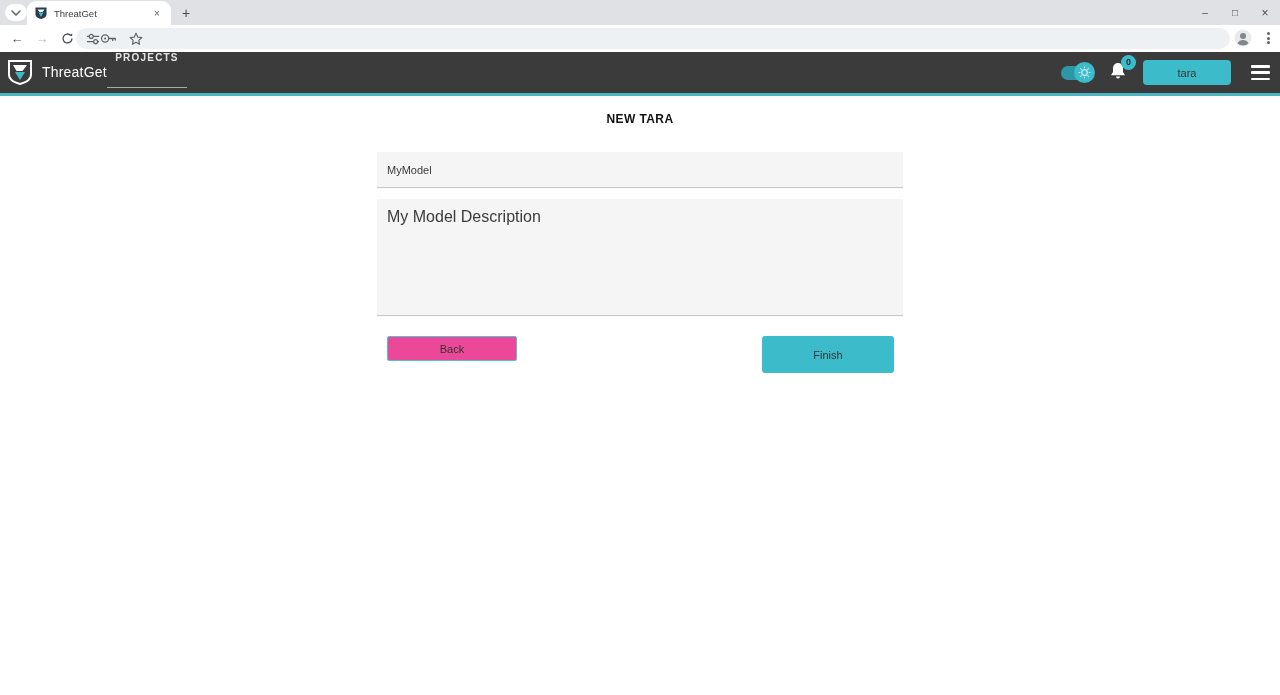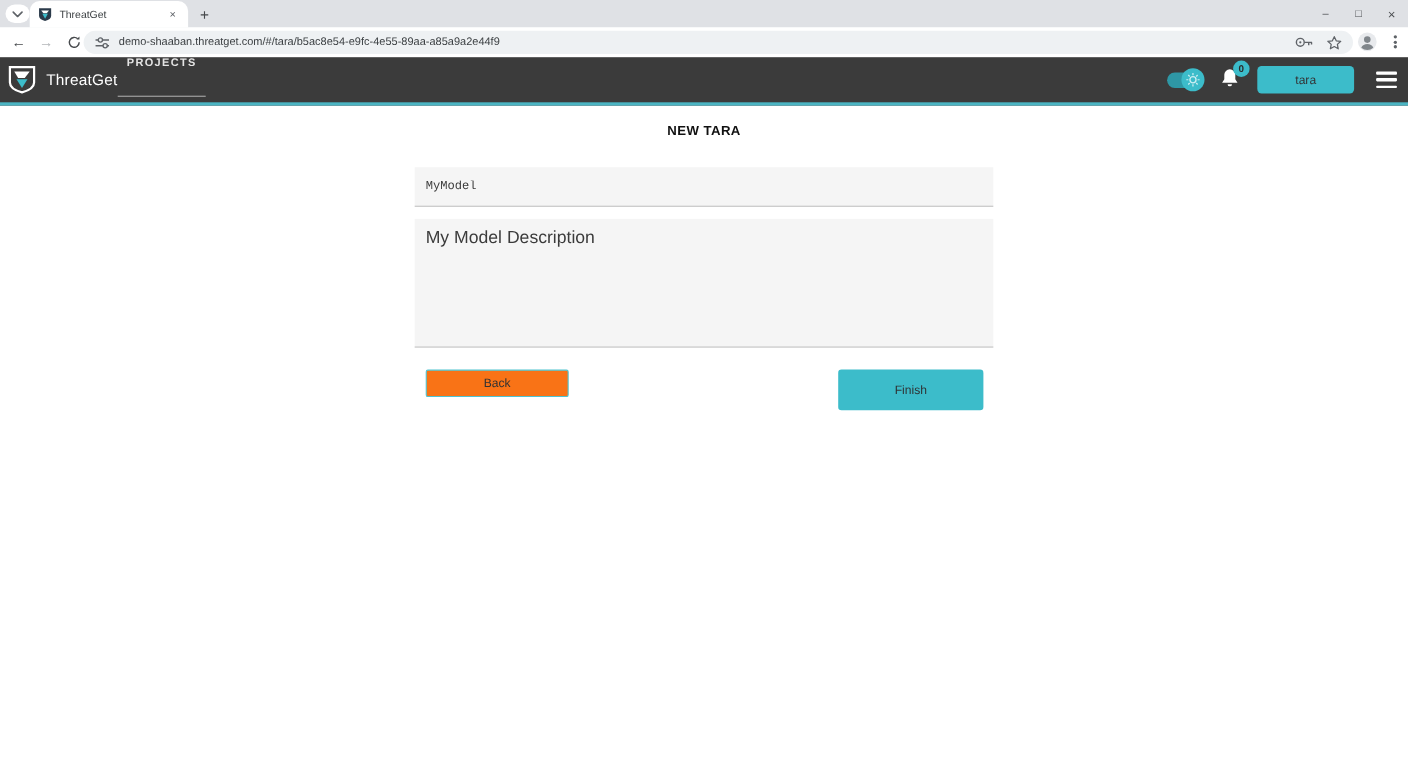--- a/index.html
+++ b/index.html
@@ -40,24 +40,24 @@
   .theme-knob { position: absolute; right: -4px; top: -4px; width: 21px; height: 21px; border-radius: 50%; background: #3cbcca; display: flex; align-items: center; justify-content: center; }
   .bell-wrap { position: relative; width: 20px; height: 24px; cursor: pointer; }
   .bell-badge { position: absolute; top: -6px; right: -7px; min-width: 15px; height: 15px; border-radius: 50%; background: #3cbcca; color: #2c2c2c; font-size: 9px; font-weight: bold; display: flex; align-items: center; justify-content: center; }
   .admin-btn { width: 88px; height: 25px; background: #3cbcca; border: none; border-radius: 4px; color: #333638; font-size: 11px; cursor: pointer; font-family: "Liberation Sans", sans-serif; }
   .hamburger { width: 19px; height: 15px; display: flex; flex-direction: column; justify-content: space-between; cursor: pointer; margin-left: 6px; }
   .hamburger span { height: 2.5px; background: #fff; border-radius: 1px; }
 
   
   .page-title { position: absolute; top: 112px; left: 0; width: 1280px; text-align: center; font-size: 12px; font-weight: bold; color: #111; letter-spacing: 0.4px; }
   .form { position: absolute; left: 377px; top: 152px; width: 526px; }
-  .field-name { display: block; width: 526px; height: 36px; background: #f5f5f5; border: none; border-bottom: 1px solid #c3c3c3; padding: 0 10px; font-size: 11px; color: #3b3b3b; font-family: Liberation Mono, monospace; outline: none; }
+  .field-name { display: block; width: 526px; height: 36px; background: #f5f5f5; border: none; border-bottom: 1px solid #c3c3c3; padding: 0 10px; font-size: 11px; color: #3b3b3b; font-family: Liberation Sans, sans-serif; outline: none; }
   .field-desc { display: block; position: absolute; top: 47px; left: 0; width: 526px; height: 117px; background: #f5f5f5; border: none; border-bottom: 1px solid #c3c3c3; padding: 9px 10px; font-size: 16px; color: #3b3b3b; font-family: "Liberation Sans", sans-serif; resize: none; outline: none; }
   .btn-row { position: absolute; top: 184px; left: 0; width: 526px; height: 25px; }
-  .back-btn { position: absolute; left: 10px; top: 0; width: 130px; height: 25px; background: #f97316; border: 1.5px solid #4fc3d0; border-radius: 2px; color: #333; font-size: 11px; cursor: pointer; font-family: "Liberation Sans", sans-serif; }
+  .back-btn { position: absolute; left: 10px; top: 0; width: 130px; height: 25px; background: #ec4899; border: 1.5px solid #4fc3d0; border-radius: 2px; color: #333; font-size: 11px; cursor: pointer; font-family: "Liberation Sans", sans-serif; }
   .finish-btn { position: absolute; right: 9px; top: 0; width: 132px; height: 37px; background: #3cbcca; border: none; border-radius: 3px; color: #2f3335; font-size: 11px; cursor: pointer; font-family: "Liberation Sans", sans-serif; }
 </style>
 </head>
 <body>
 
 <div class="stage">
 
   <div class="tab-strip">
     <div class="tab-search-btn">
       <svg width="10" height="6" viewBox="0 0 10 6">
@@ -90,21 +90,20 @@
           <path d="M13.8 1.5v3.3h-3.3z" fill="#474a4d"></path>
         </svg>
     </div>
     <div class="omnibox">
       <svg width="14" height="12" viewBox="0 0 16 12">
         <line x1="1" y1="3" x2="15" y2="3" stroke="#5f6368" stroke-width="1.4"></line>
           <circle cx="6" cy="3" r="2.2" fill="#eef1f3" stroke="#5f6368" stroke-width="1.4"></circle>
         <line x1="1" y1="9" x2="15" y2="9" stroke="#5f6368" stroke-width="1.4"></line>
           <circle cx="11" cy="9" r="2.2" fill="#eef1f3" stroke="#5f6368" stroke-width="1.4"></circle>
       </svg>
-      <span class="omni-url">demo-shaaban.threatget.com/#/tara/b5ac8e54-e9fc-4e55-89aa-a85a9a2e44f9</span>
       <div class="omni-right">
         <svg width="17" height="11" viewBox="0 0 20 12">
           <circle cx="6" cy="6" r="4.2" fill="none" stroke="#5f6368" stroke-width="1.5"></circle>
           <circle cx="6" cy="6" r="1.2" fill="#5f6368"></circle>
           <path d="M10.5 6h8M15 6v3M18 6v2.3" stroke="#5f6368" stroke-width="1.5" fill="none"></path>
         </svg>
         <svg width="14" height="14" viewBox="0 0 16 16">
           <path d="M8 1.5l2 4.3 4.7.5-3.5 3.2.9 4.6L8 11.8 3.9 14.1l.9-4.6L1.3 6.3 6 5.8z" fill="none" stroke="#5f6368" stroke-width="1.3" stroke-linejoin="round"></path>
         </svg>
       </div>

